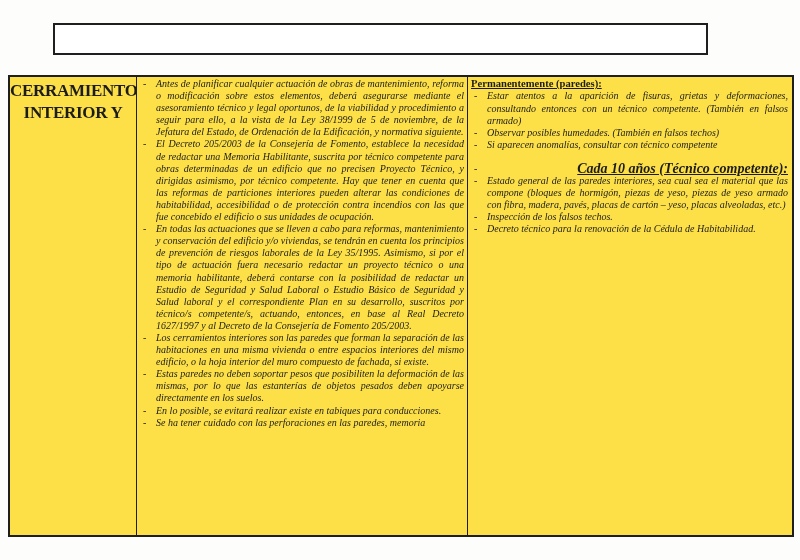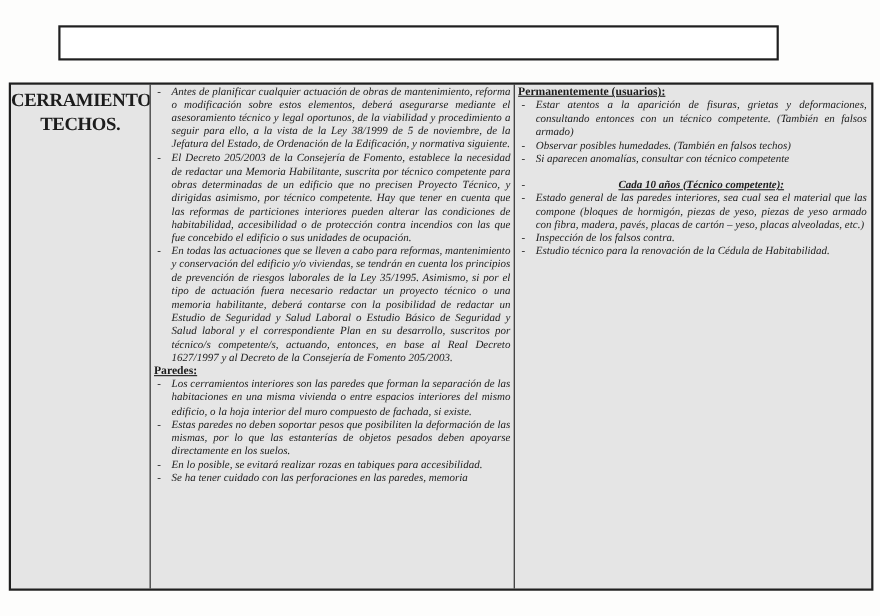--- a/index.html
+++ b/index.html
@@ -7,21 +7,21 @@
     width:800px; height:560px; position:relative; background:#fdfdfc;
     font-family:"Liberation Serif","DejaVu Serif",serif; color:#1c1c1c;
     -webkit-font-smoothing:antialiased;
   }
   .header-box {
     position:absolute; left:53px; top:23px; width:651px; height:28px;
     border:2px solid #1f1f1f; background:#fff;
   }
   .doc-table {
     position:absolute; left:8px; top:75px; width:786px; height:462px;
-    border:2px solid #1f1f1f; background:#e5e5e5;
+    border:2px solid #1f1f1f; background:#fde047;
     display:flex; box-sizing:border-box;
   }
   .col { box-sizing:border-box; overflow:hidden; }
   .col-title {
     width:127px; border-right:1.5px solid #1f1f1f;
     padding-top:3px; text-align:center;
   }
   .title-line {
     font-weight:bold; font-size:17px; line-height:22px; letter-spacing:-0.3px;
     white-space:nowrap;
@@ -30,73 +30,72 @@
   .col-right { flex:1; padding:1px 4px 0 0; }
 
   .sec-heading {
     font-weight:bold; text-decoration:underline;
     font-size:10.6px; line-height:12.4px; padding-left:3px;
   }
   .bullet { display:flex; }
   .dash   { flex:0 0 13px; padding-left:6px; font-size:10px; line-height:12.1px; }
   .btxt   { flex:1; text-align:justify; font-size:10px; line-height:12.1px;font-style:italic; }
   .heading-row .btxt {
-    font-weight:bold; text-decoration:underline; text-align:center; font-size:10px;
+    font-weight:bold; text-decoration:underline; text-align:right; font-size:14px;
   }
   .gap { height:12px; }
 </style>
 </head>
 <body>
 
 <div class="header-box"></div>
 
 <div class="doc-table">
 
   <div class="col col-title">
     <div class="title-line">CERRAMIENTO</div>
-    <div class="title-line">TECHOS.</div>
+    <div class="title-line">INTERIOR Y</div>
   </div>
 
   <div class="col col-mid">
 
     <div class="bullet">
       <span class="dash">-</span>
       <span class="btxt">Antes de planificar cualquier actuación de obras de mantenimiento, reforma o modificación sobre estos elementos, deberá asegurarse mediante el asesoramiento técnico y legal oportunos, de la viabilidad y procedimiento a seguir para ello, a la vista de la Ley 38/1999 de 5 de noviembre, de la Jefatura del Estado, de Ordenación de la Edificación, y normativa siguiente.</span>
     </div>
     <div class="bullet">
       <span class="dash">-</span>
       <span class="btxt">El Decreto 205/2003 de la Consejería de Fomento, establece la necesidad de redactar una Memoria Habilitante, suscrita por técnico competente para obras determinadas de un edificio que no precisen Proyecto Técnico, y dirigidas asimismo, por técnico competente. Hay que tener en cuenta que las reformas de particiones interiores pueden alterar las condiciones de habitabilidad, accesibilidad o de protección contra incendios con las que fue concebido el edificio o sus unidades de ocupación.</span>
     </div>
     <div class="bullet">
       <span class="dash">-</span>
       <span class="btxt">En todas las actuaciones que se lleven a cabo para reformas, mantenimiento y conservación del edificio y/o viviendas, se tendrán en cuenta los principios de prevención de riesgos laborales de la Ley 35/1995. Asimismo, si por el tipo de actuación fuera necesario redactar un proyecto técnico o una memoria habilitante, deberá contarse con la posibilidad de redactar un Estudio de Seguridad y Salud Laboral o Estudio Básico de Seguridad y Salud laboral y el correspondiente Plan en su desarrollo, suscritos por técnico/s competente/s, actuando, entonces, en base al Real Decreto 1627/1997 y al Decreto de la Consejería de Fomento 205/2003.</span>
     </div>
 
-    <div class="sec-heading">Paredes:</div>
 
     <div class="bullet">
       <span class="dash">-</span>
       <span class="btxt">Los cerramientos interiores son las paredes que forman la separación de las habitaciones en una misma vivienda o entre espacios interiores del mismo edificio, o la hoja interior del muro compuesto de fachada, si existe.</span>
     </div>
     <div class="bullet">
       <span class="dash">-</span>
       <span class="btxt">Estas paredes no deben soportar pesos que posibiliten la deformación de las mismas, por lo que las estanterías de objetos pesados deben apoyarse directamente en los suelos.</span>
     </div>
     <div class="bullet">
       <span class="dash">-</span>
-      <span class="btxt">En lo posible, se evitará realizar rozas en tabiques para accesibilidad.</span>
+      <span class="btxt">En lo posible, se evitará realizar existe en tabiques para conducciones.</span>
     </div>
     <div class="bullet">
       <span class="dash">-</span>
       <span class="btxt">Se ha tener cuidado con las perforaciones en las paredes, memoria</span>
     </div>
   </div>
 
   <div class="col col-right">
-    <div class="sec-heading">Permanentemente (usuarios):</div>
+    <div class="sec-heading">Permanentemente (paredes):</div>
 
     <div class="bullet">
       <span class="dash">-</span>
       <span class="btxt">Estar atentos a la aparición de fisuras, grietas y deformaciones, consultando entonces con un técnico competente. (También en falsos armado)</span>
     </div>
     <div class="bullet">
       <span class="dash">-</span>
       <span class="btxt">Observar posibles humedades. (También en falsos techos)</span>
     </div>
     <div class="bullet">
@@ -110,21 +109,21 @@
       <span class="dash">-</span>
       <span class="btxt">Cada 10 años (Técnico competente):</span>
     </div>
 
     <div class="bullet">
       <span class="dash">-</span>
       <span class="btxt">Estado general de las paredes interiores, sea cual sea el material que las compone (bloques de hormigón, piezas de yeso, piezas de yeso armado con fibra, madera, pavés, placas de cartón – yeso, placas alveoladas, etc.)</span>
     </div>
     <div class="bullet">
       <span class="dash">-</span>
-      <span class="btxt">Inspección de los falsos contra.</span>
+      <span class="btxt">Inspección de los falsos techos.</span>
     </div>
     <div class="bullet">
       <span class="dash">-</span>
-      <span class="btxt">Estudio técnico para la renovación de la Cédula de Habitabilidad.</span>
+      <span class="btxt">Decreto técnico para la renovación de la Cédula de Habitabilidad.</span>
     </div>
   </div>
 
 </div>
 
 </body></html>

